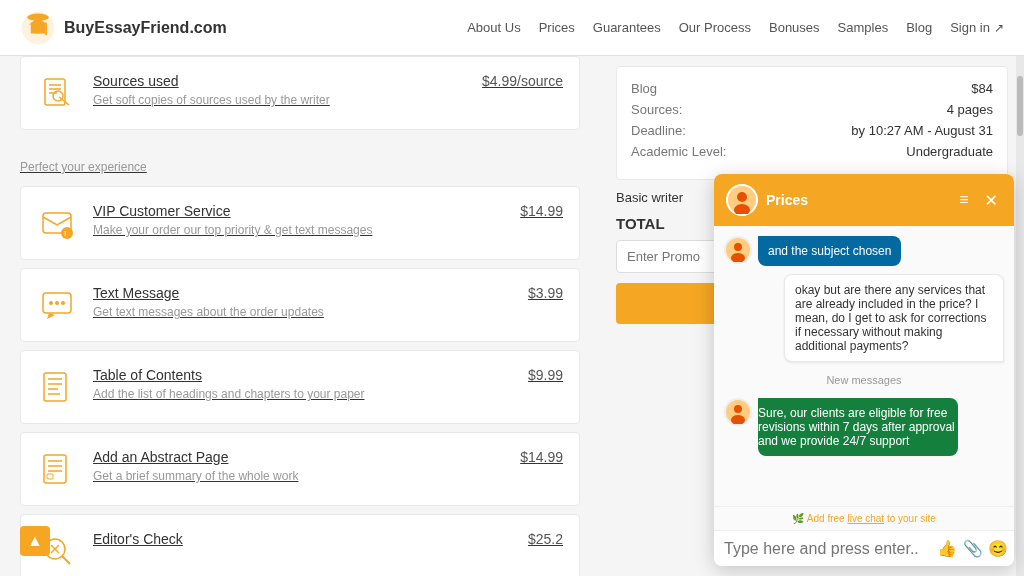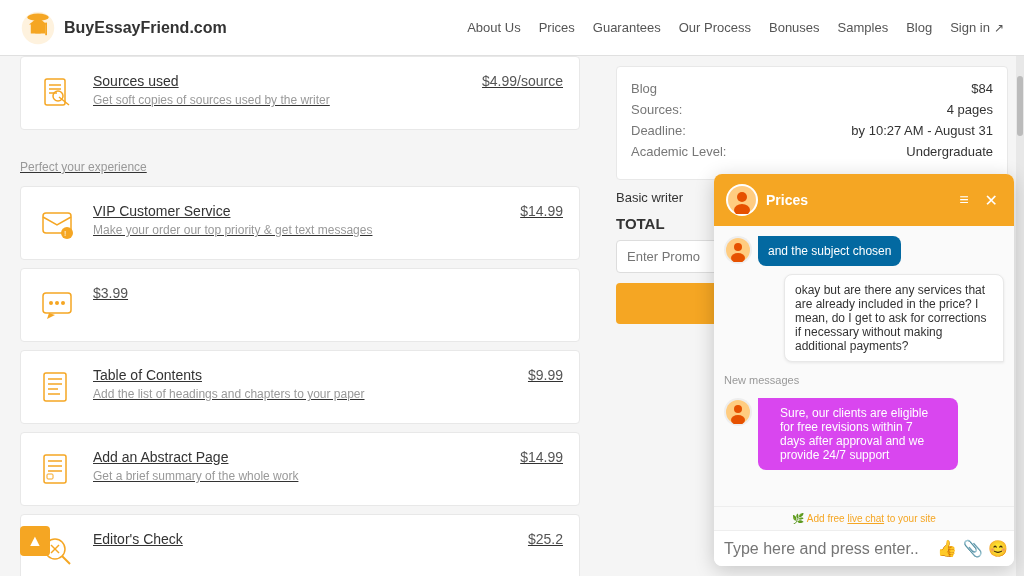--- a/index.html
+++ b/index.html
@@ -269,29 +269,29 @@
       color: #333;
       padding: 8px 10px;
       border-radius: 8px 8px 0 8px;
       font-size: 12px;
       max-width: 220px;
       margin-left: auto;
       border: 1px solid #e8e8e8;
       box-shadow: 0 1px 3px rgba(0,0,0,0.08);
     }
     .new-messages-label {
-      text-align: left;
+      text-align: center;
       font-size: 11px;
       color: #999;
       padding: 4px 0;
     }
     .bubble-text-agent-2 {
-      background: #d946ef;
+      background: #15803d;
       color: #fff;
-      padding: 8px 22px;
+      padding: 8px 0;
       border-radius: 0 8px 8px 8px;
       font-size: 12px;
       max-width: 200px;
     }
 
     .chat-branding {
       text-align: center;
       padding: 6px;
       font-size: 10px;
       color: #999;
@@ -438,20 +438,24 @@
     <div class="extra-card">
       <div class="item-icon">
         <svg width="36" height="36" viewBox="0 0 36 36" fill="none">
           <rect x="4" y="6" width="28" height="20" rx="3" stroke="#f5a623" stroke-width="1.5" fill="none"></rect>
           <circle cx="12" cy="16" r="2" fill="#f5a623"></circle>
           <circle cx="18" cy="16" r="2" fill="#f5a623"></circle>
           <circle cx="24" cy="16" r="2" fill="#f5a623"></circle>
           <path d="M10 26 L8 32 L16 28" fill="#f5a623"></path>
         </svg>
       </div>
+      <div class="item-content">
+        <div class="item-title">Text Message</div>
+        <div class="item-desc">Get text messages about the order updates</div>
+      </div>
       <div class="item-price">$3.99</div>
     </div>
 
     <div class="extra-card">
       <div class="item-icon">
         <svg width="36" height="36" viewBox="0 0 36 36" fill="none">
           <rect x="5" y="4" width="22" height="28" rx="2" stroke="#f5a623" stroke-width="1.5" fill="none"></rect>
           <line x1="9" y1="10" x2="23" y2="10" stroke="#f5a623" stroke-width="1.5"></line>
           <line x1="9" y1="15" x2="23" y2="15" stroke="#f5a623" stroke-width="1.5"></line>
           <line x1="9" y1="20" x2="19" y2="20" stroke="#f5a623" stroke-width="1.5"></line>

